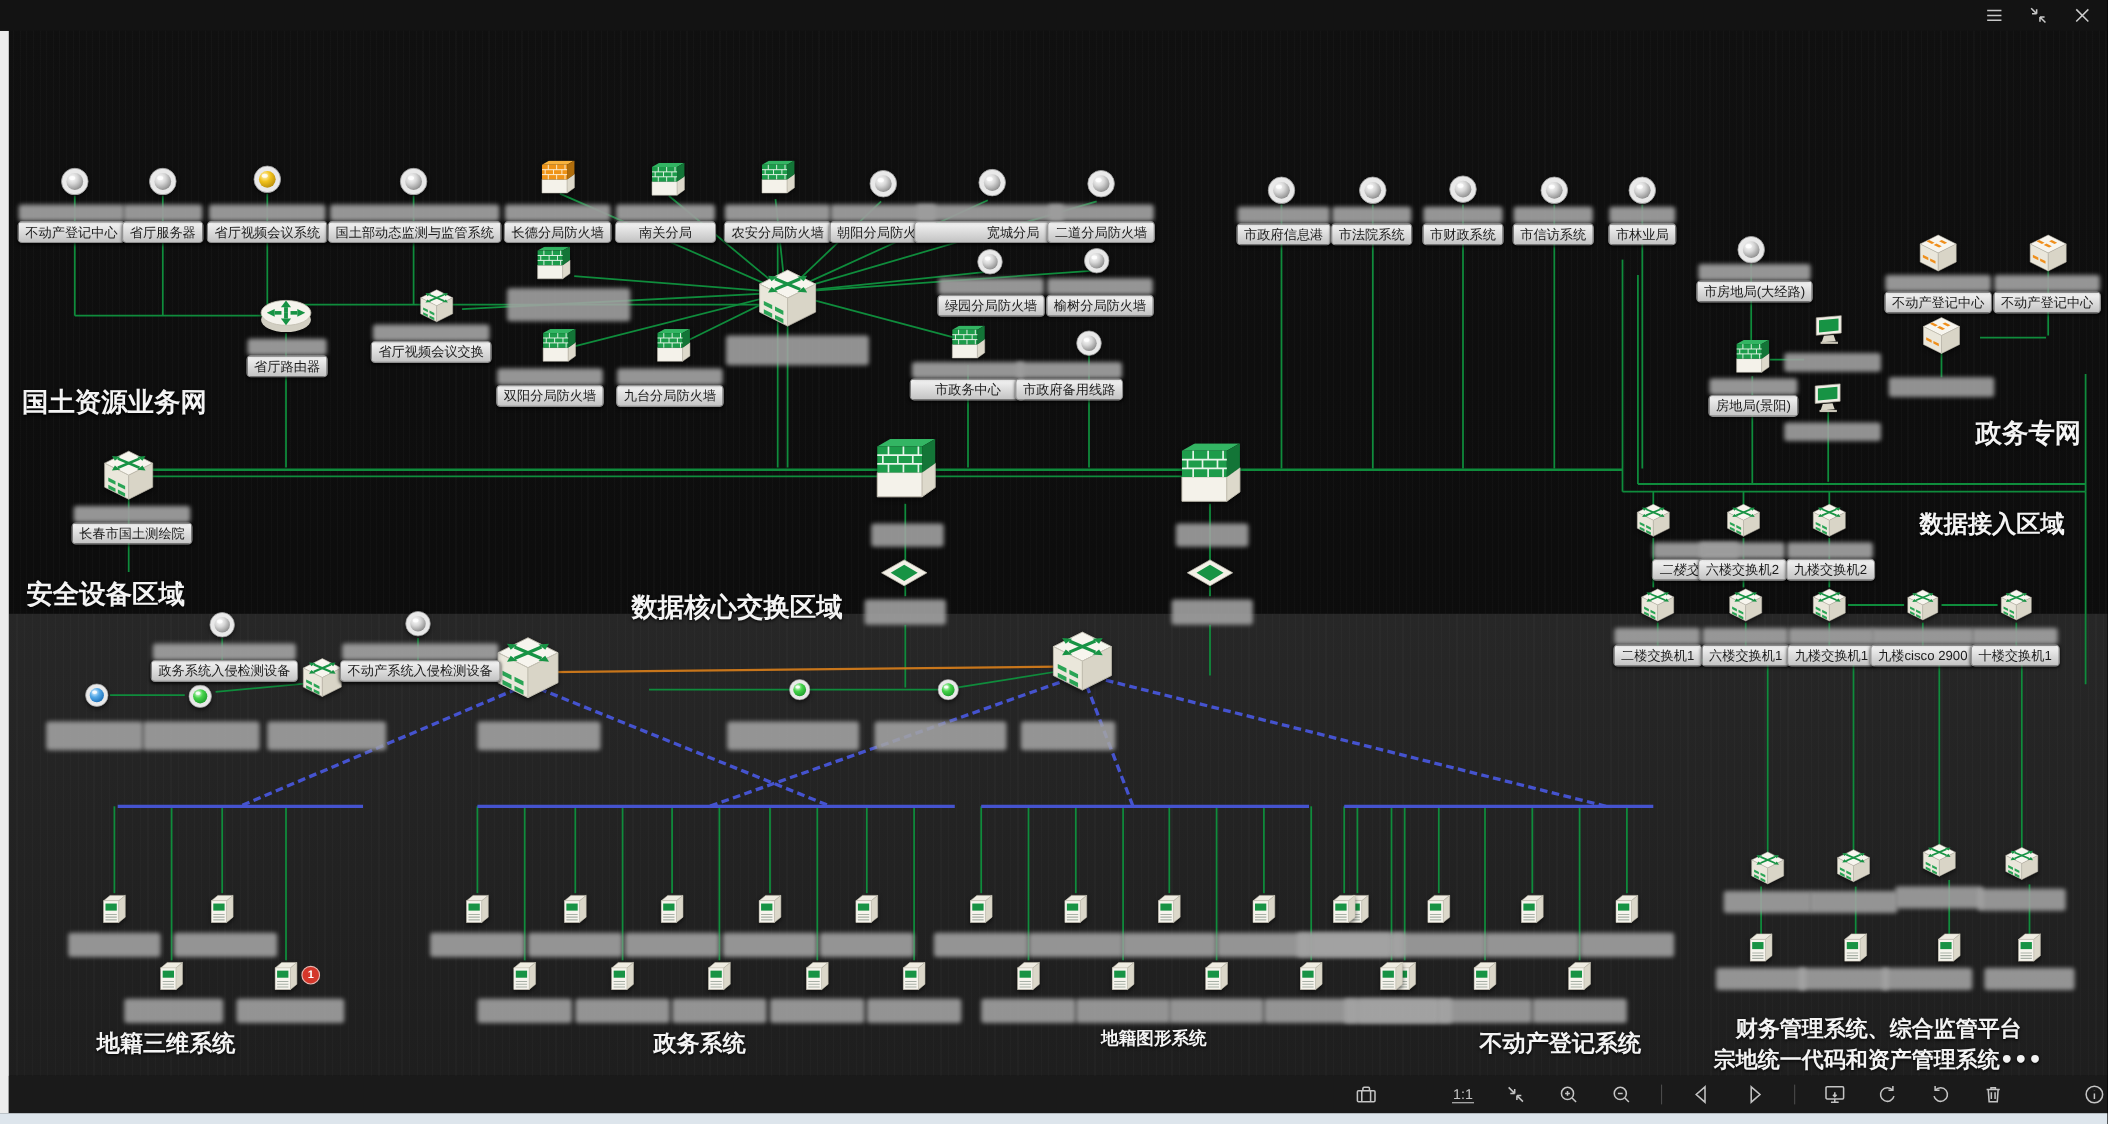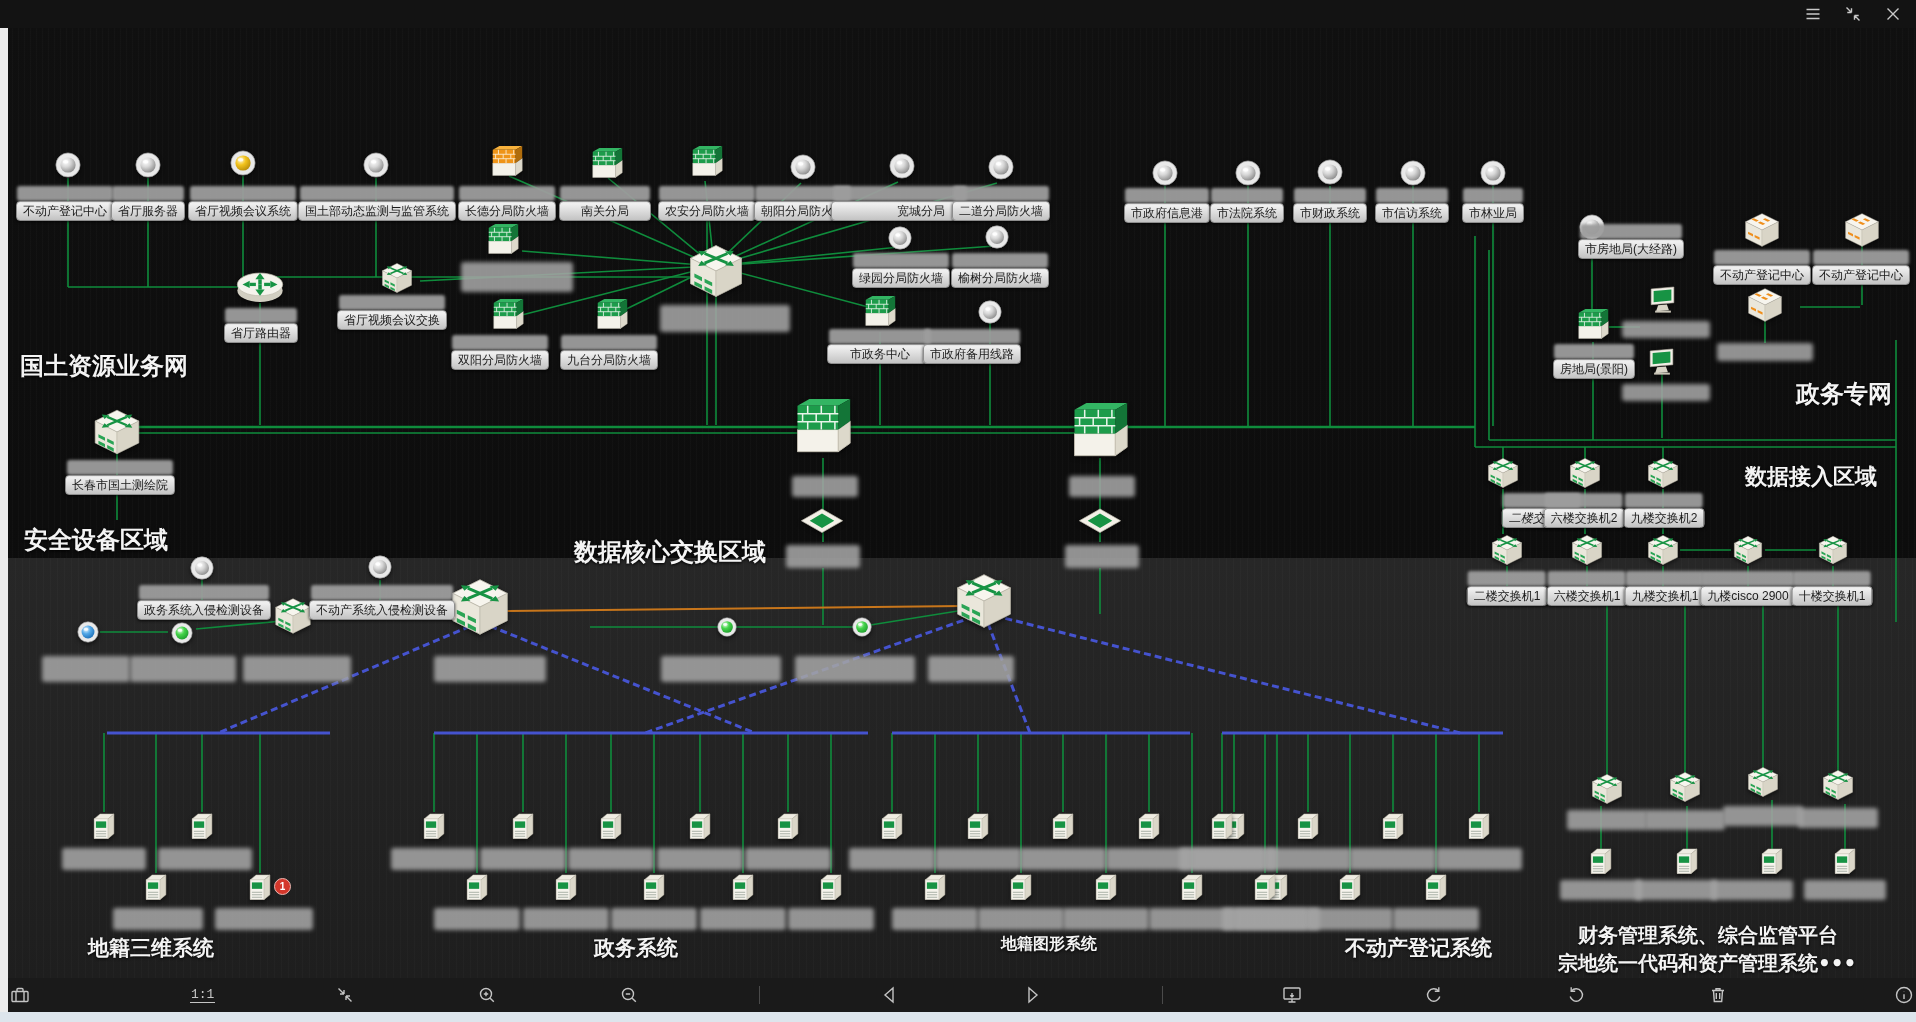--- a/index.html
+++ b/index.html
@@ -22,21 +22,21 @@
   .redact{position:absolute;transform:translateX(-50%);background:#a4a4a4;border-radius:3px;filter:blur(2px);opacity:.88;z-index:3;}
   .badge{position:absolute;width:15px;height:15px;border-radius:50%;background:#d4372b;color:#fff;font-size:10px;font-weight:bold;
     display:flex;align-items:center;justify-content:center;z-index:6;border:1px solid #e8b8b2;}
   .topbar{position:absolute;left:0;top:0;width:1916px;height:28px;background:#131313;z-index:8;}
   .winctl{position:absolute;right:10px;top:3px;display:flex;gap:14px;z-index:9;}
   .winbtn{width:26px;height:22px;display:flex;align-items:center;justify-content:center;cursor:pointer;}
   .winbtn svg{stroke:#c9c9c9;stroke-width:1.4;fill:none;}
   .leftstrip{position:absolute;left:0;top:28px;width:8px;height:984px;background:#ececec;z-index:7;}
   .bottomstrip{position:absolute;left:0;top:1012px;width:1916px;height:10px;background:#dde5ec;z-index:8;}
   .toolbar{position:absolute;left:8px;top:978px;width:1908px;height:34px;background:#1a1a1a;z-index:7;
-    display:flex;align-items:center;justify-content:space-between;gap:24px;font-family:Liberation Mono, monospace;}
+    display:flex;align-items:center;justify-content:flex-end;gap:24px;}
   .tbtn{height:24px;min-width:24px;display:flex;align-items:center;justify-content:center;cursor:pointer;color:#c4c4c4;}
   .tbtn svg{stroke:#c4c4c4;stroke-width:1.4;fill:none;}
   .tsep{width:1px;height:18px;background:#4a4a4a;}
   .ts-label{font-size:13px;color:#c4c4c4;border-bottom:1px solid #c4c4c4;line-height:14px;padding:0 1px;}
   .defs-holder{position:absolute;width:0;height:0;overflow:hidden;}
 </style>
 </head>
 <body>
 
 <div class="defs-holder">
@@ -783,21 +783,21 @@
       <div class="pw" style="left: 605px; top: 186px;"><div class="rstrip"></div><div class="plate" style="min-width: 78px;">南关分局</div></div>
       <div class="pw" style="left: 707px; top: 186px;"><div class="rstrip"></div><div class="plate">农安分局防火墙</div></div>
       <div class="pw" style="left: 803px; top: 186px;"><div class="rstrip"></div><div class="plate">朝阳分局防火墙</div></div>
       <div class="pw" style="left: 900px; top: 186px;"><div class="rstrip"></div><div class="plate" style="min-width: 82px; padding-left: 48px;">宽城分局</div></div>
       <div class="pw" style="left: 1001px; top: 186px;"><div class="rstrip"></div><div class="plate">二道分局防火墙</div></div>
       <div class="pw" style="left: 1167px; top: 188px;"><div class="rstrip"></div><div class="plate">市政府信息港</div></div>
       <div class="pw" style="left: 1247px; top: 188px;"><div class="rstrip"></div><div class="plate">市法院系统</div></div>
       <div class="pw" style="left: 1330px; top: 188px;"><div class="rstrip"></div><div class="plate">市财政系统</div></div>
       <div class="pw" style="left: 1412px; top: 188px;"><div class="rstrip"></div><div class="plate">市信访系统</div></div>
       <div class="pw" style="left: 1493px; top: 188px;"><div class="rstrip"></div><div class="plate">市林业局</div></div>
-      <div class="pw" style="left: 1595px; top: 224px; margin-left: 36px;"><div class="rstrip"></div><div class="plate">市房地局(大经路)</div></div>
+      <div class="pw" style="left: 1595px; top: 240px;"><div class="rstrip"></div><div class="plate">市房地局(大经路)</div></div>
       <div class="pw" style="left: 1762px; top: 250px;"><div class="rstrip"></div><div class="plate">不动产登记中心</div></div>
       <div class="pw" style="left: 1861px; top: 250px;"><div class="rstrip"></div><div class="plate">不动产登记中心</div></div>
       <div class="pw" style="left: 1594px; top: 344px;"><div class="rstrip"></div><div class="plate">房地局(景阳)</div></div>
       <div class="pw" style="left: 261px; top: 308px;"><div class="rstrip"></div><div class="plate">省厅路由器</div></div>
       <div class="pw" style="left: 392px; top: 295px;"><div class="rstrip"></div><div class="plate">省厅视频会议交换</div></div>
       <div class="pw" style="left: 500px; top: 335px;"><div class="rstrip"></div><div class="plate">双阳分局防火墙</div></div>
       <div class="pw" style="left: 609px; top: 335px;"><div class="rstrip"></div><div class="plate">九台分局防火墙</div></div>
       <div class="pw" style="left: 901px; top: 253px;"><div class="rstrip"></div><div class="plate">绿园分局防火墙</div></div>
       <div class="pw" style="left: 1000px; top: 253px;"><div class="rstrip"></div><div class="plate">榆树分局防火墙</div></div>
       <div class="pw" style="left: 880px; top: 329px;"><div class="rstrip"></div><div class="plate" style="min-width: 92px;">市政务中心</div></div>

